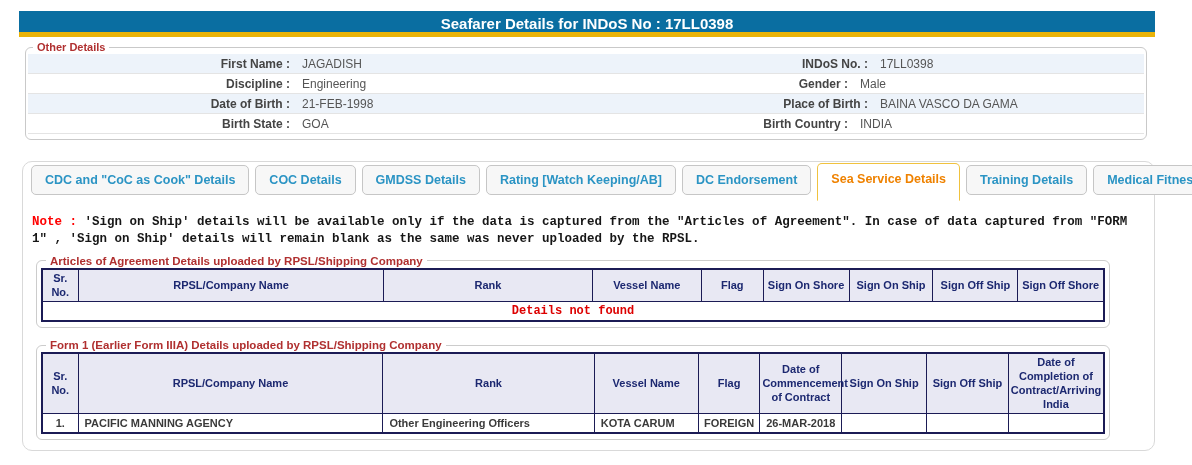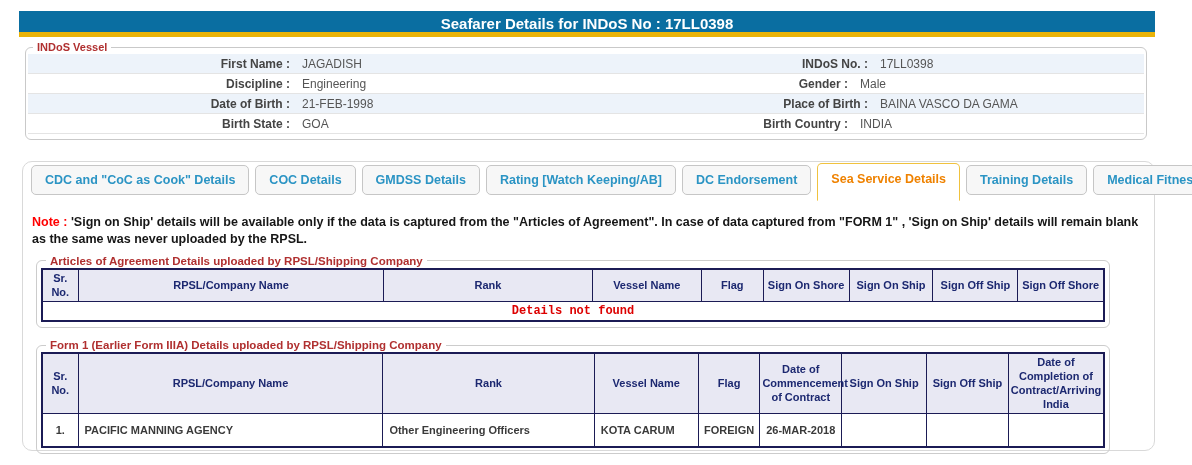--- a/index.html
+++ b/index.html
@@ -32,42 +32,42 @@
   .tab {
     border: 1px solid #c6c6c6; border-radius: 5px; background: #f7f7f7;
     color: #2b94c4; font-weight: bold; font-size: 12.5px;
     padding: 7px 13px; white-space: nowrap; cursor: pointer;
   }
   .tab.active {
     background: #fff; border-color: #f0c23e; border-bottom-color: transparent;
     color: #ef8200; border-radius: 5px 5px 0 0;
     padding: 8px 13px 14px; margin-top: -2px;
   }
-  .note { margin: 13px 14px 0 9px; font-size: 12.5px; font-weight: bold; color: #161616; line-height: 1.35; }
+  .note { margin: 13px 14px 0 9px; font-size: 12.5px; font-weight: bold; color: #161616; line-height: 1.35; font-family: Liberation Mono, monospace; }
   .note .note-prefix { color: #ff0000; }
   
   .table-fieldset { margin: 7px 44px 0 13px; padding: 1px 4px 5px 4px; border-color: #cccccc; }
   .table-fieldset legend { color: #b03030; font-size: 11.5px; }
   .table-fieldset + .table-fieldset { margin-top: 11px; }
   table { width: 100%; border-collapse: collapse; border: 2px solid #1b1b55; table-layout: fixed; }
   th {
     background: #e8e8f3; color: #1c2870; border: 1px solid #1b1b55;
     font-size: 11px; font-weight: bold; padding: 2px 2px; text-align: center; line-height: 1.25;
   }
-  td { border: 1px solid #1b1b55; font-size: 11px; font-weight: bold; color: #3a3a3a; padding: 10px 6px; height: 19px; }
+  td { border: 1px solid #1b1b55; font-size: 11px; font-weight: bold; color: #3a3a3a; padding: 3px 6px; height: 19px; }
   td.c { text-align: center; padding: 3px 2px; }
   td.empty-msg { color: #dd0000; font-size: 12px; text-align: center; padding: 2px; font-family: Liberation Mono, monospace; }
 </style>
 </head>
 <body>
 
 <div class="title-bar">Seafarer Details for INDoS No : 17LL0398</div>
 
 <fieldset class="indos-fieldset">
-  <legend>INDoS Vessel</legend>
+  <legend>Other Details</legend>
 
   <div class="detail-row alt">
     <div class="pair">
         <span class="lbl">First Name :</span>
         <span class="val">JAGADISH</span>
       </div>
     <div class="pair">
         <span class="lbl">INDoS No. :</span>
         <span class="val">17LL0398</span>
       </div>

